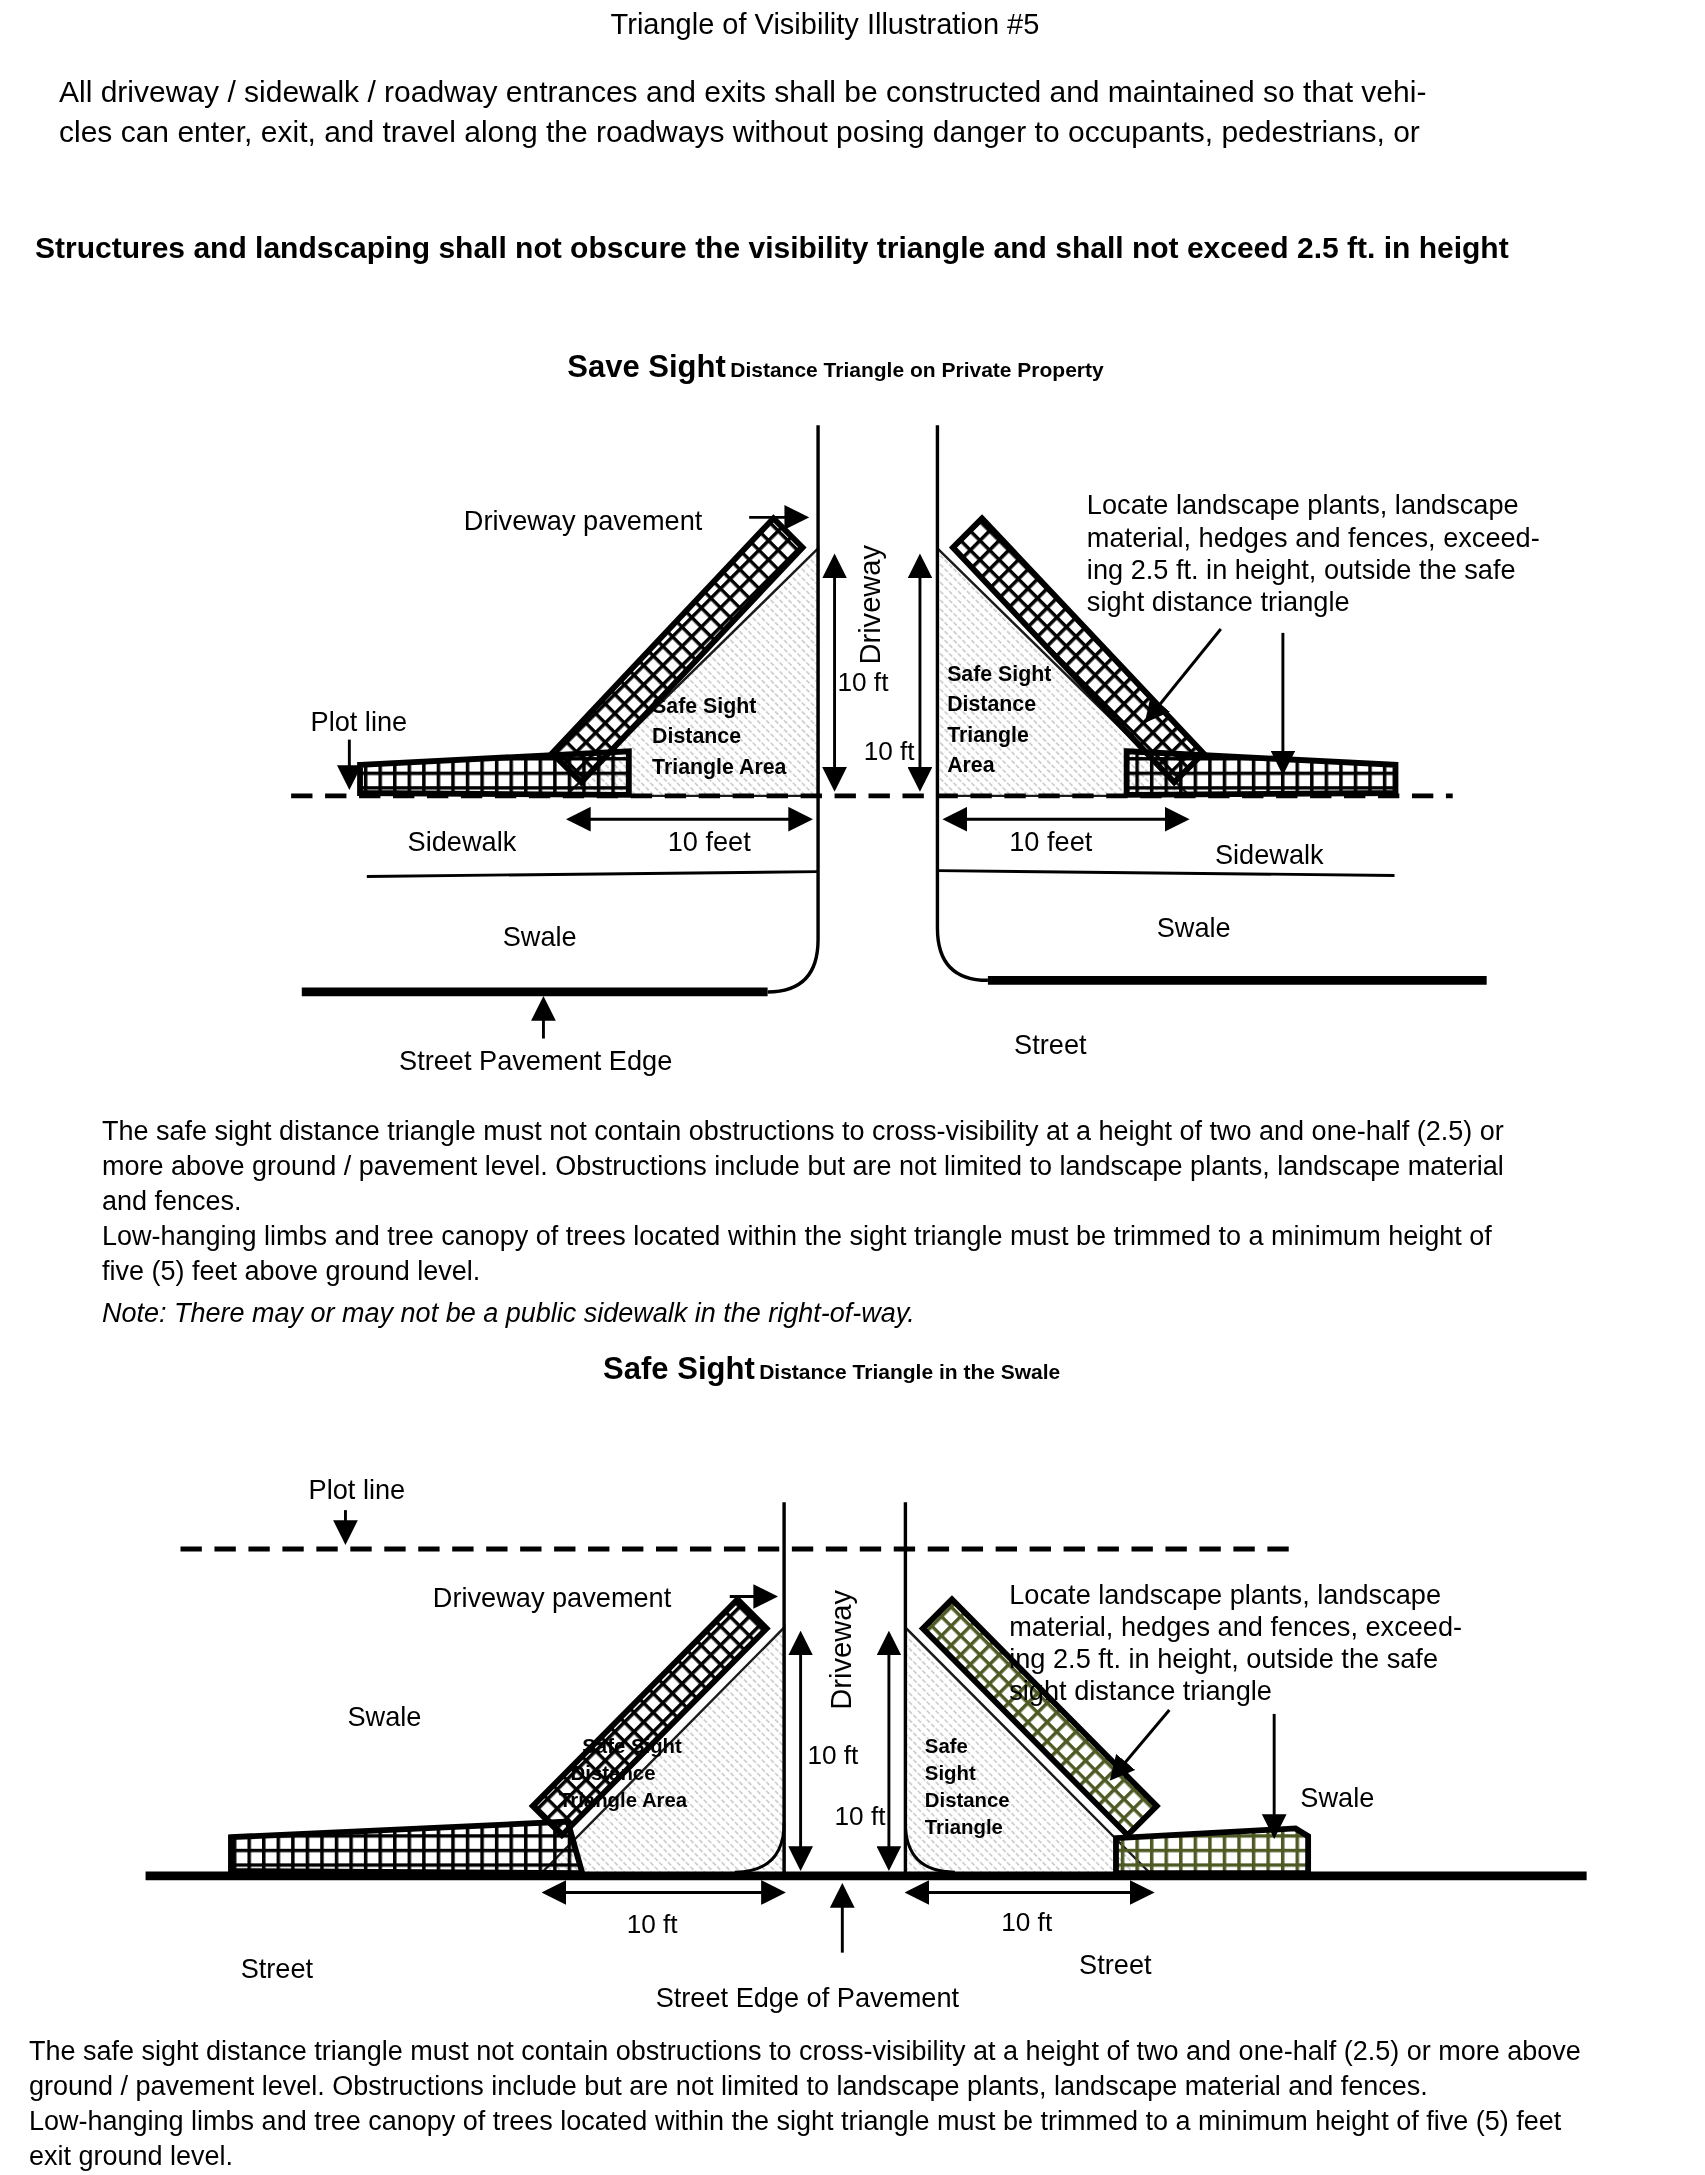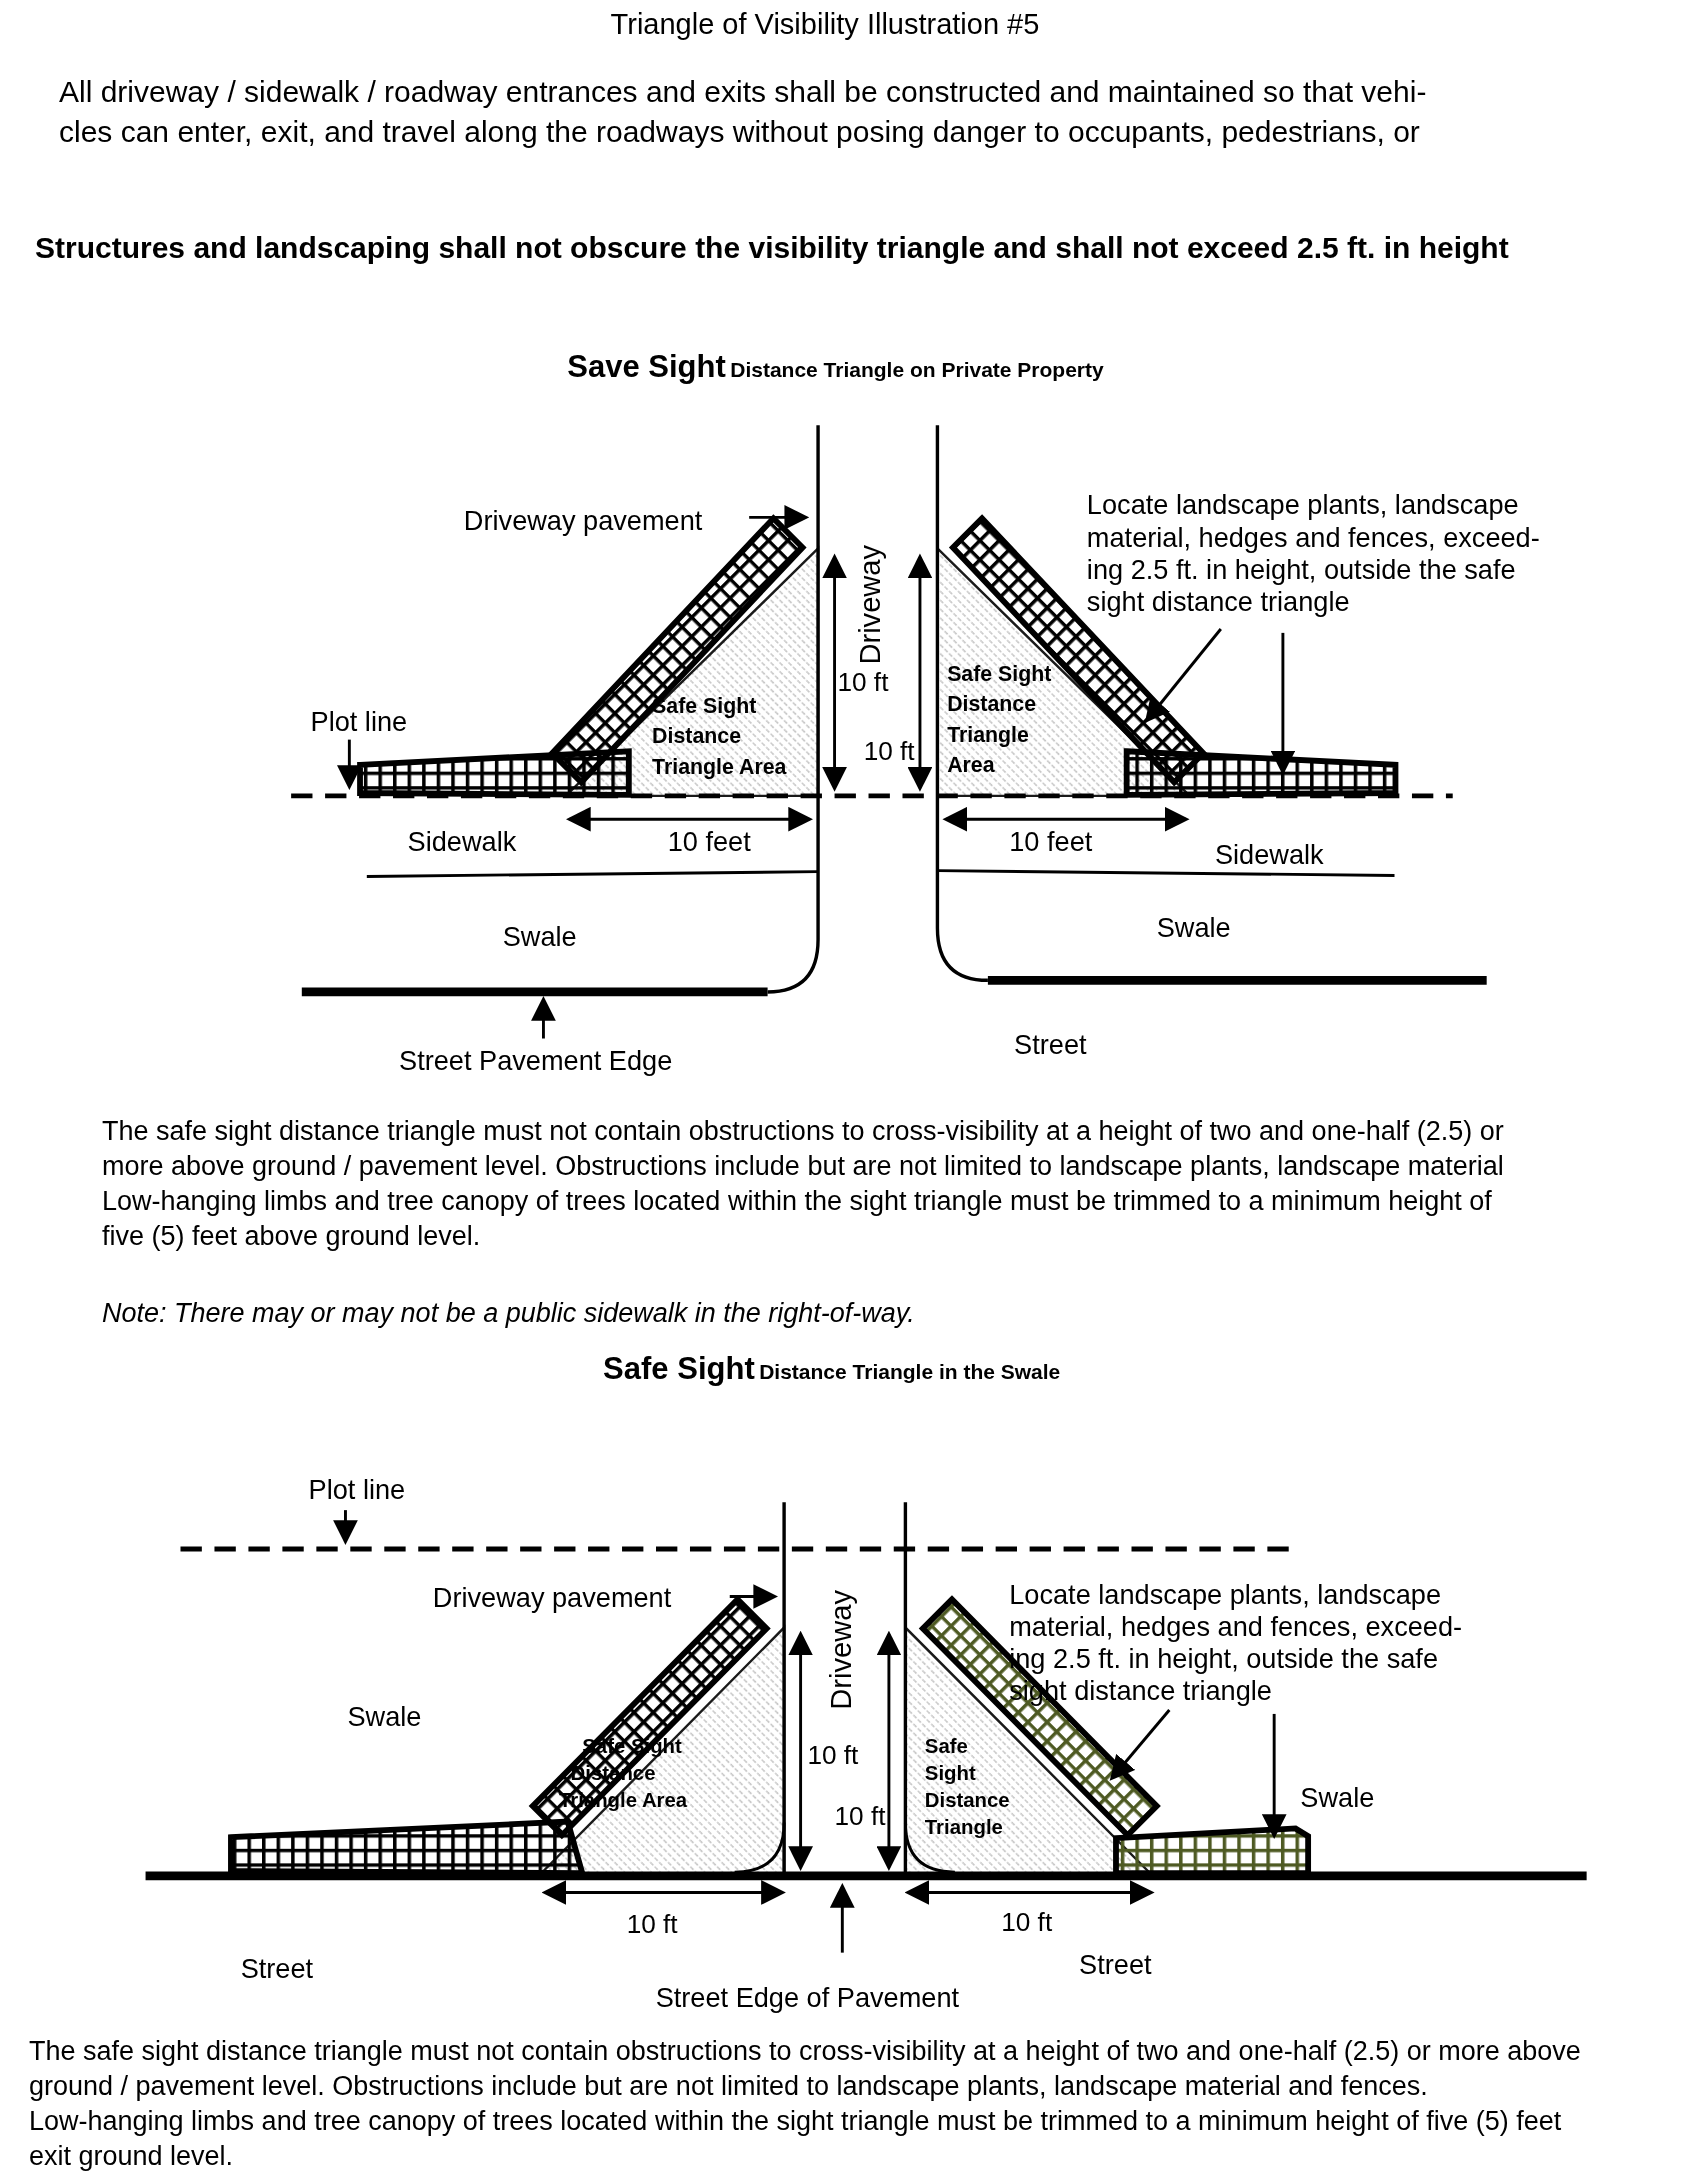--- a/index.html
+++ b/index.html
@@ -175,20 +175,21 @@
 <div class="abs rule">Structures and landscaping shall not obscure the visibility triangle and shall not exceed 2.5 ft. in height</div>
 
 <div class="abs diagram-heading" id="heading1">
   <span class="big">Save Sight</span>
   <span class="rest">Distance Triangle on Private Property</span>
 </div>
 
 <div class="abs midtext">
   <div>The safe sight distance triangle must not contain obstructions to cross-visibility at a height of two and one-half (2.5) or</div>
   <div>more above ground / pavement level. Obstructions include but are not limited to landscape plants, landscape material</div>
+  <div>and fences.</div>
   <div>Low-hanging limbs and tree canopy of trees located within the sight triangle must be trimmed to a minimum height of</div>
   <div>five (5) feet above ground level.</div>
 </div>
 
 <div class="abs note">Note: There may or may not be a public sidewalk in the right-of-way.</div>
 
 <div class="abs diagram-heading" id="heading2">
   <span class="big">Safe Sight</span>
   <span class="rest">Distance Triangle in the Swale</span>
 </div>

